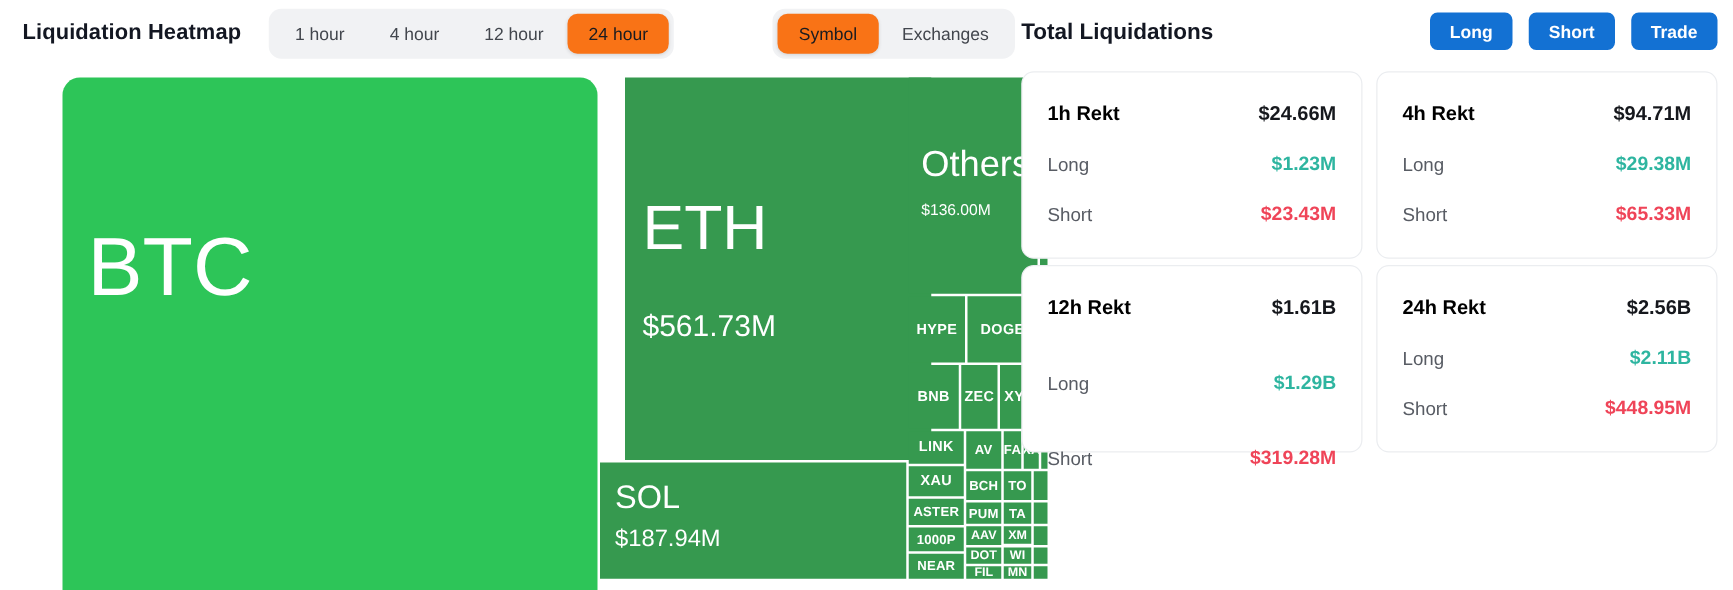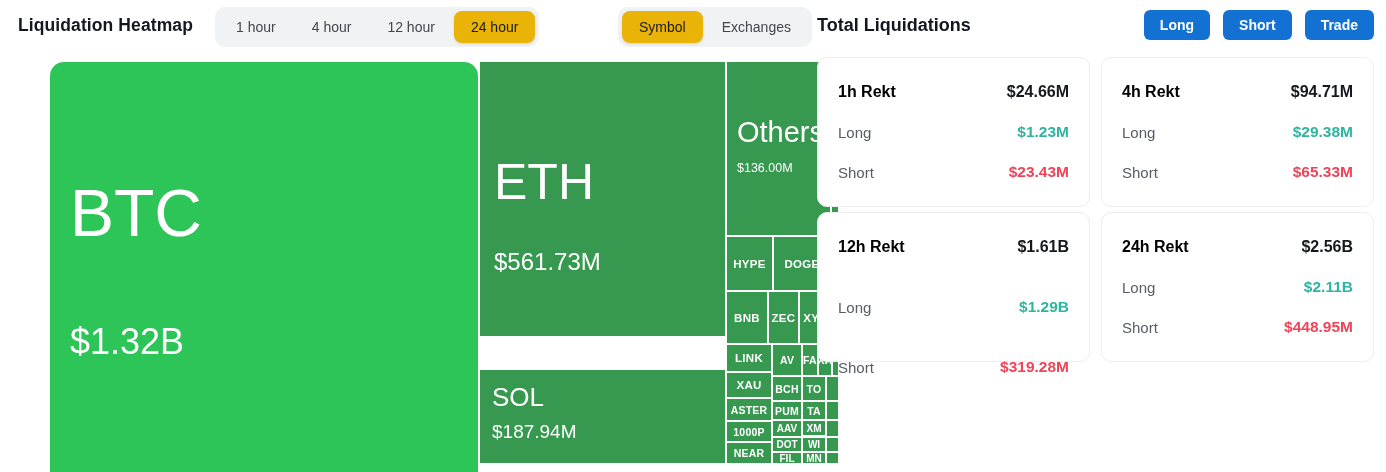--- a/index.html
+++ b/index.html
@@ -7,21 +7,21 @@
   .app {
     position:relative; width:1386px; height:472px; overflow:hidden;
     background:#fff; font-family:"Liberation Sans", sans-serif; color:#15171b;
   }
   
   .page-title { position:absolute; left:18px; top:15px; font-size:17.5px; font-weight:700; color:#131722; letter-spacing:.1px; }
   .seg { position:absolute; top:7px; height:40px; background:#f1f2f4; border-radius:10px; display:flex; align-items:center; padding:0 4px; gap:2px; }
   .seg-time { left:215px; }
   .seg-view { left:618px; }
   .seg-item { padding:8px 17px; font-size:14px; color:#42464d; border-radius:8px; cursor:pointer; white-space:nowrap;text-align:center; }
-  .seg-item.selected { background:#eab308; color:#191b20; font-weight:500; box-shadow:0 1px 3px rgba(0,0,0,.12); }
+  .seg-item.selected { background:#f97316; color:#191b20; font-weight:500; box-shadow:0 1px 3px rgba(0,0,0,.12); }
 
   
   .treemap { position:absolute; left:18px; top:62px; width:788px; height:401px; }
   .tm-cell { position:absolute; background:var(--cell-green,#36994f); color:#fff; overflow:hidden;
              display:flex; align-items:center; justify-content:center; font-weight:700;margin-left:32px; }
   .tm-big { display:block; }
   .tm-big .lbl, .tm-big .val { position:absolute; font-weight:400; line-height:1; white-space:nowrap; }
   #cell-btc { background:var(--btc-green,#2dc558); }
   #cell-btc .lbl { left:20px; top:118px; font-size:66px; }
   #cell-btc .val { left:20px; top:262px; font-size:36px; }
@@ -73,24 +73,23 @@
 
   <div class="seg seg-view">
     <div class="seg-item selected">Symbol</div>
     <div class="seg-item">Exchanges</div>
   </div>
 
   <div class="treemap">
 
     <div class="tm-cell tm-big" id="cell-btc" style="left:0;top:0;width:428px;height:470px;border-radius:14px;">
       <span class="lbl">BTC</span>
-      <span class="val">$1.32B</span>
-    </div>
-
-    <div class="tm-cell tm-big" id="cell-eth" style="left:430px;top:0;width:245px;height:274px;">
+    </div>
+
+    <div class="tm-cell tm-big" id="cell-eth" style="left:450px;top:0;width:245px;height:306px;">
       <span class="lbl">ETH</span>
       <span class="val">$561.73M</span>
     </div>
 
     <div class="tm-cell tm-big" id="cell-sol" style="left:430px;top:308px;width:245px;height:93px;">
       <span class="lbl">SOL</span>
       <span class="val">$187.94M</span>
     </div>
 
     <div class="tm-cell tm-big" id="cell-others" style="left:677px;top:0;width:103px;height:173px;">

